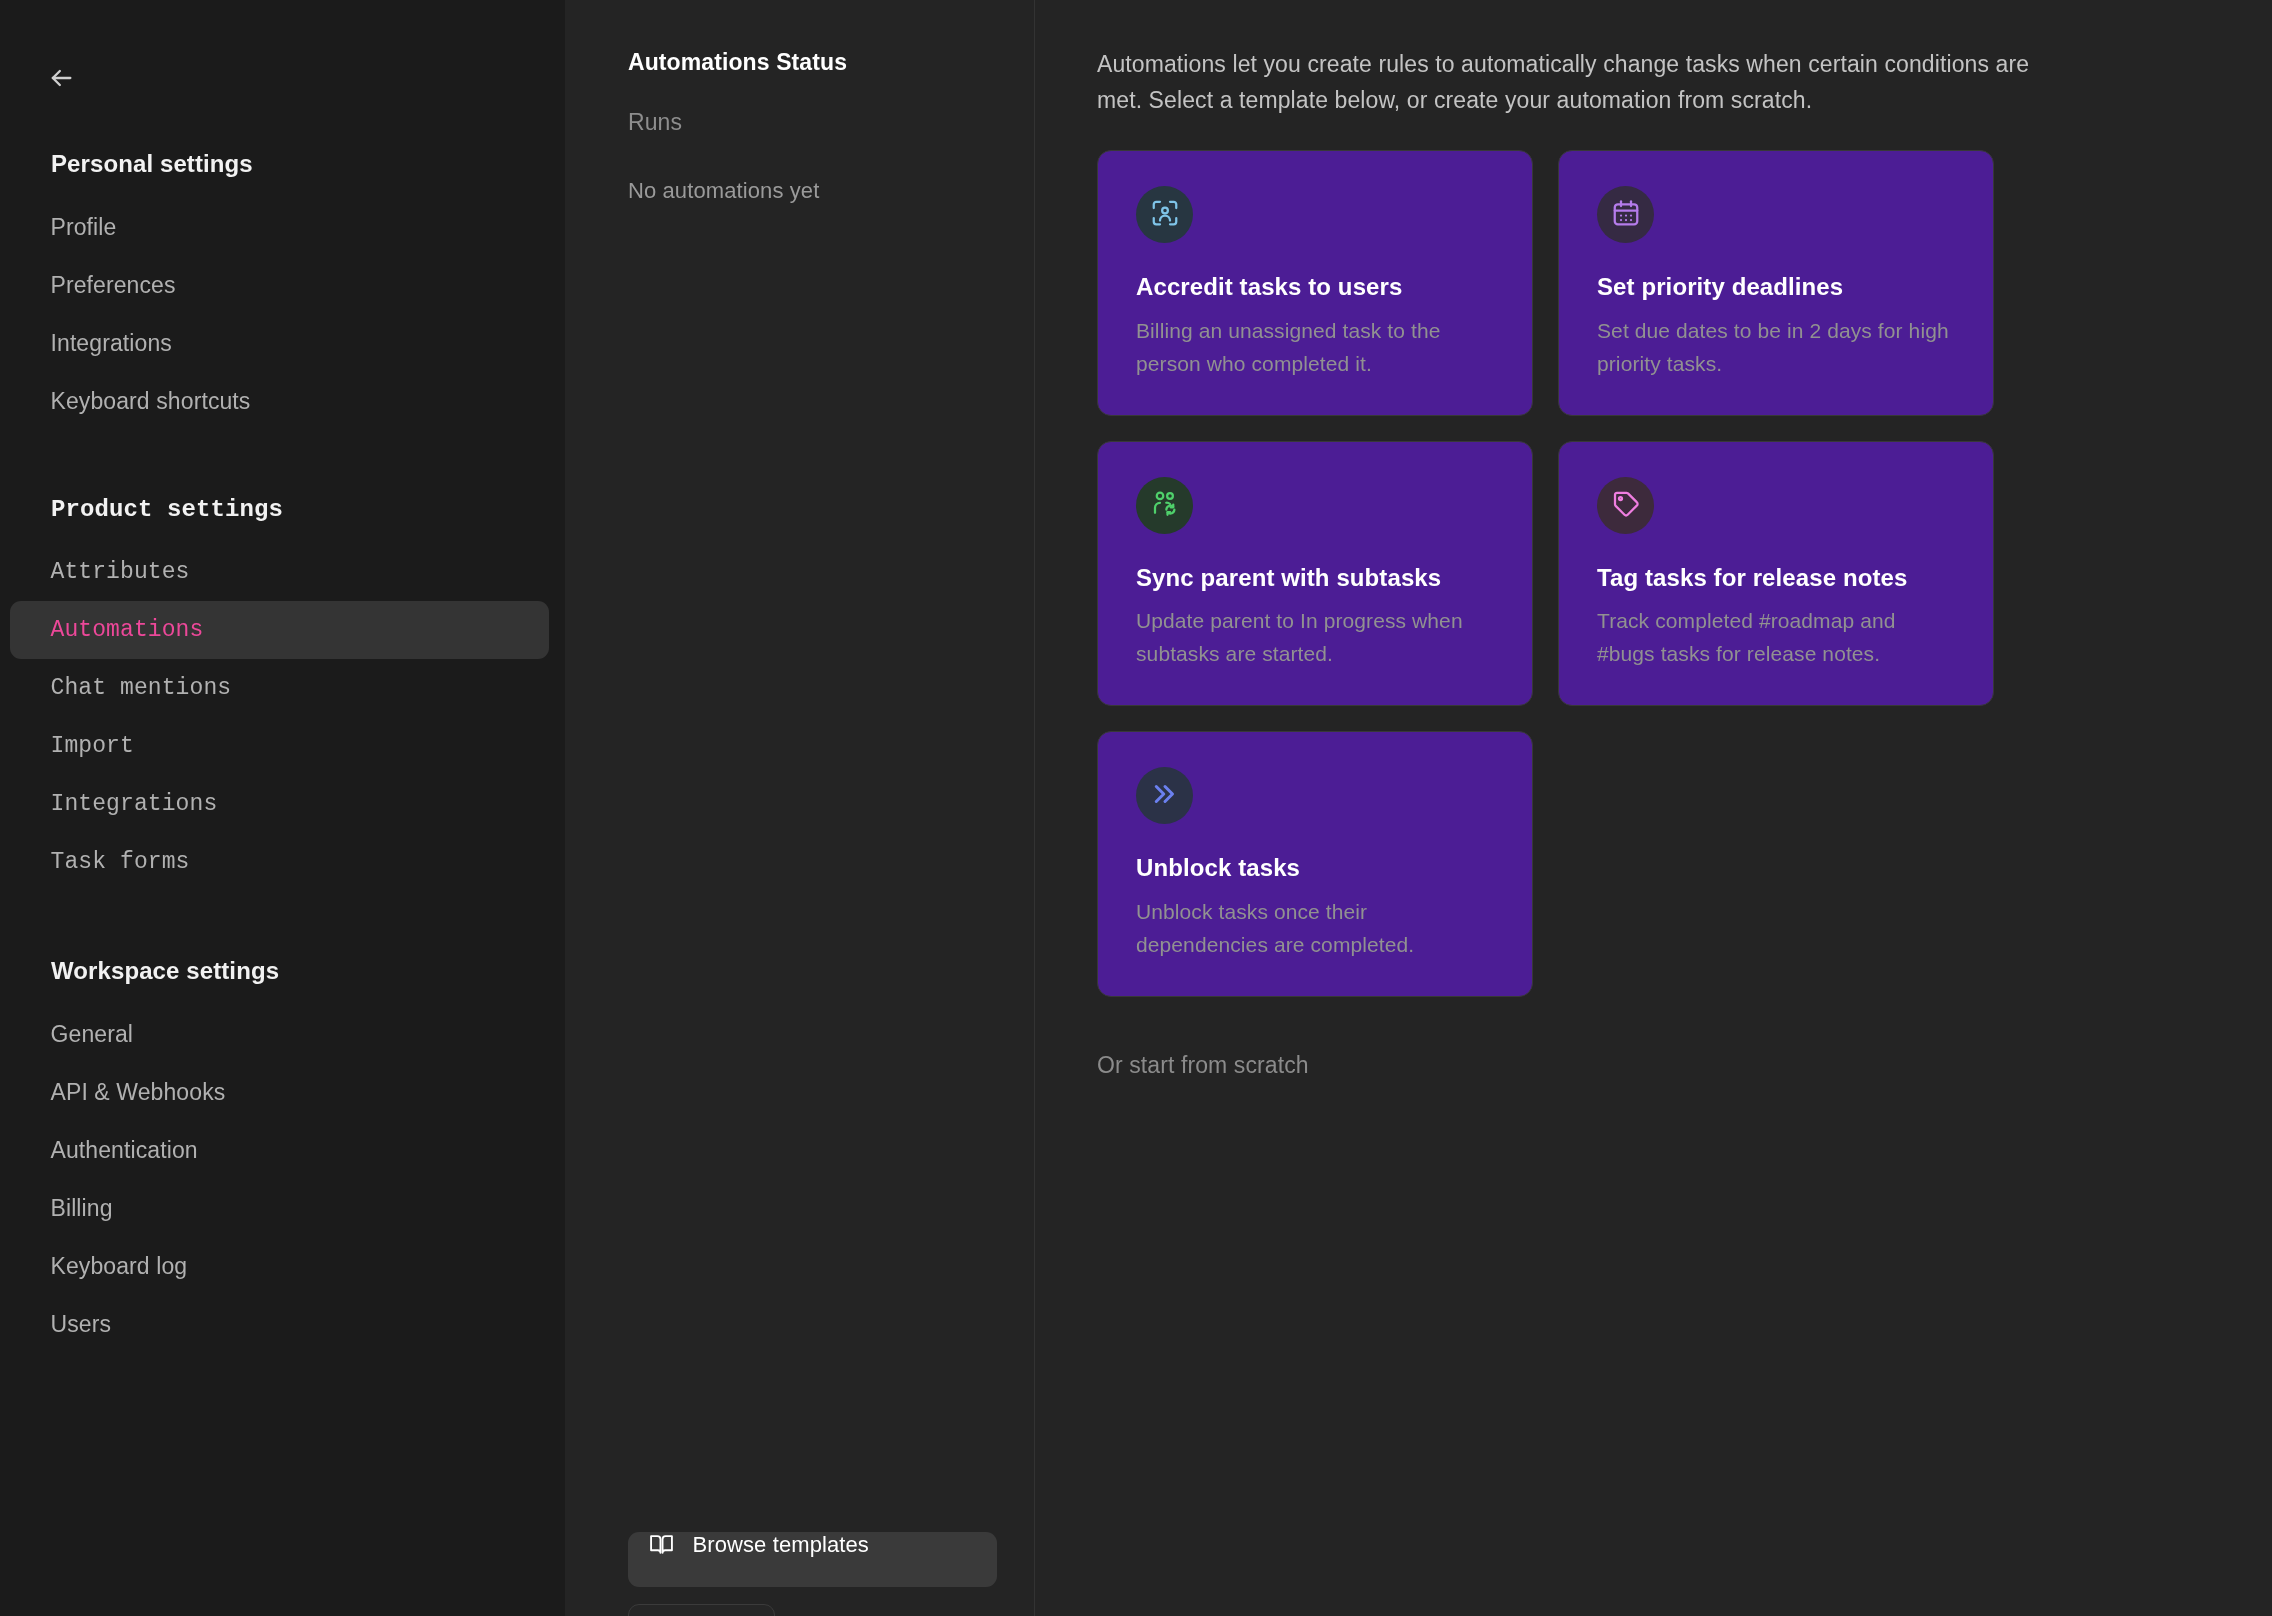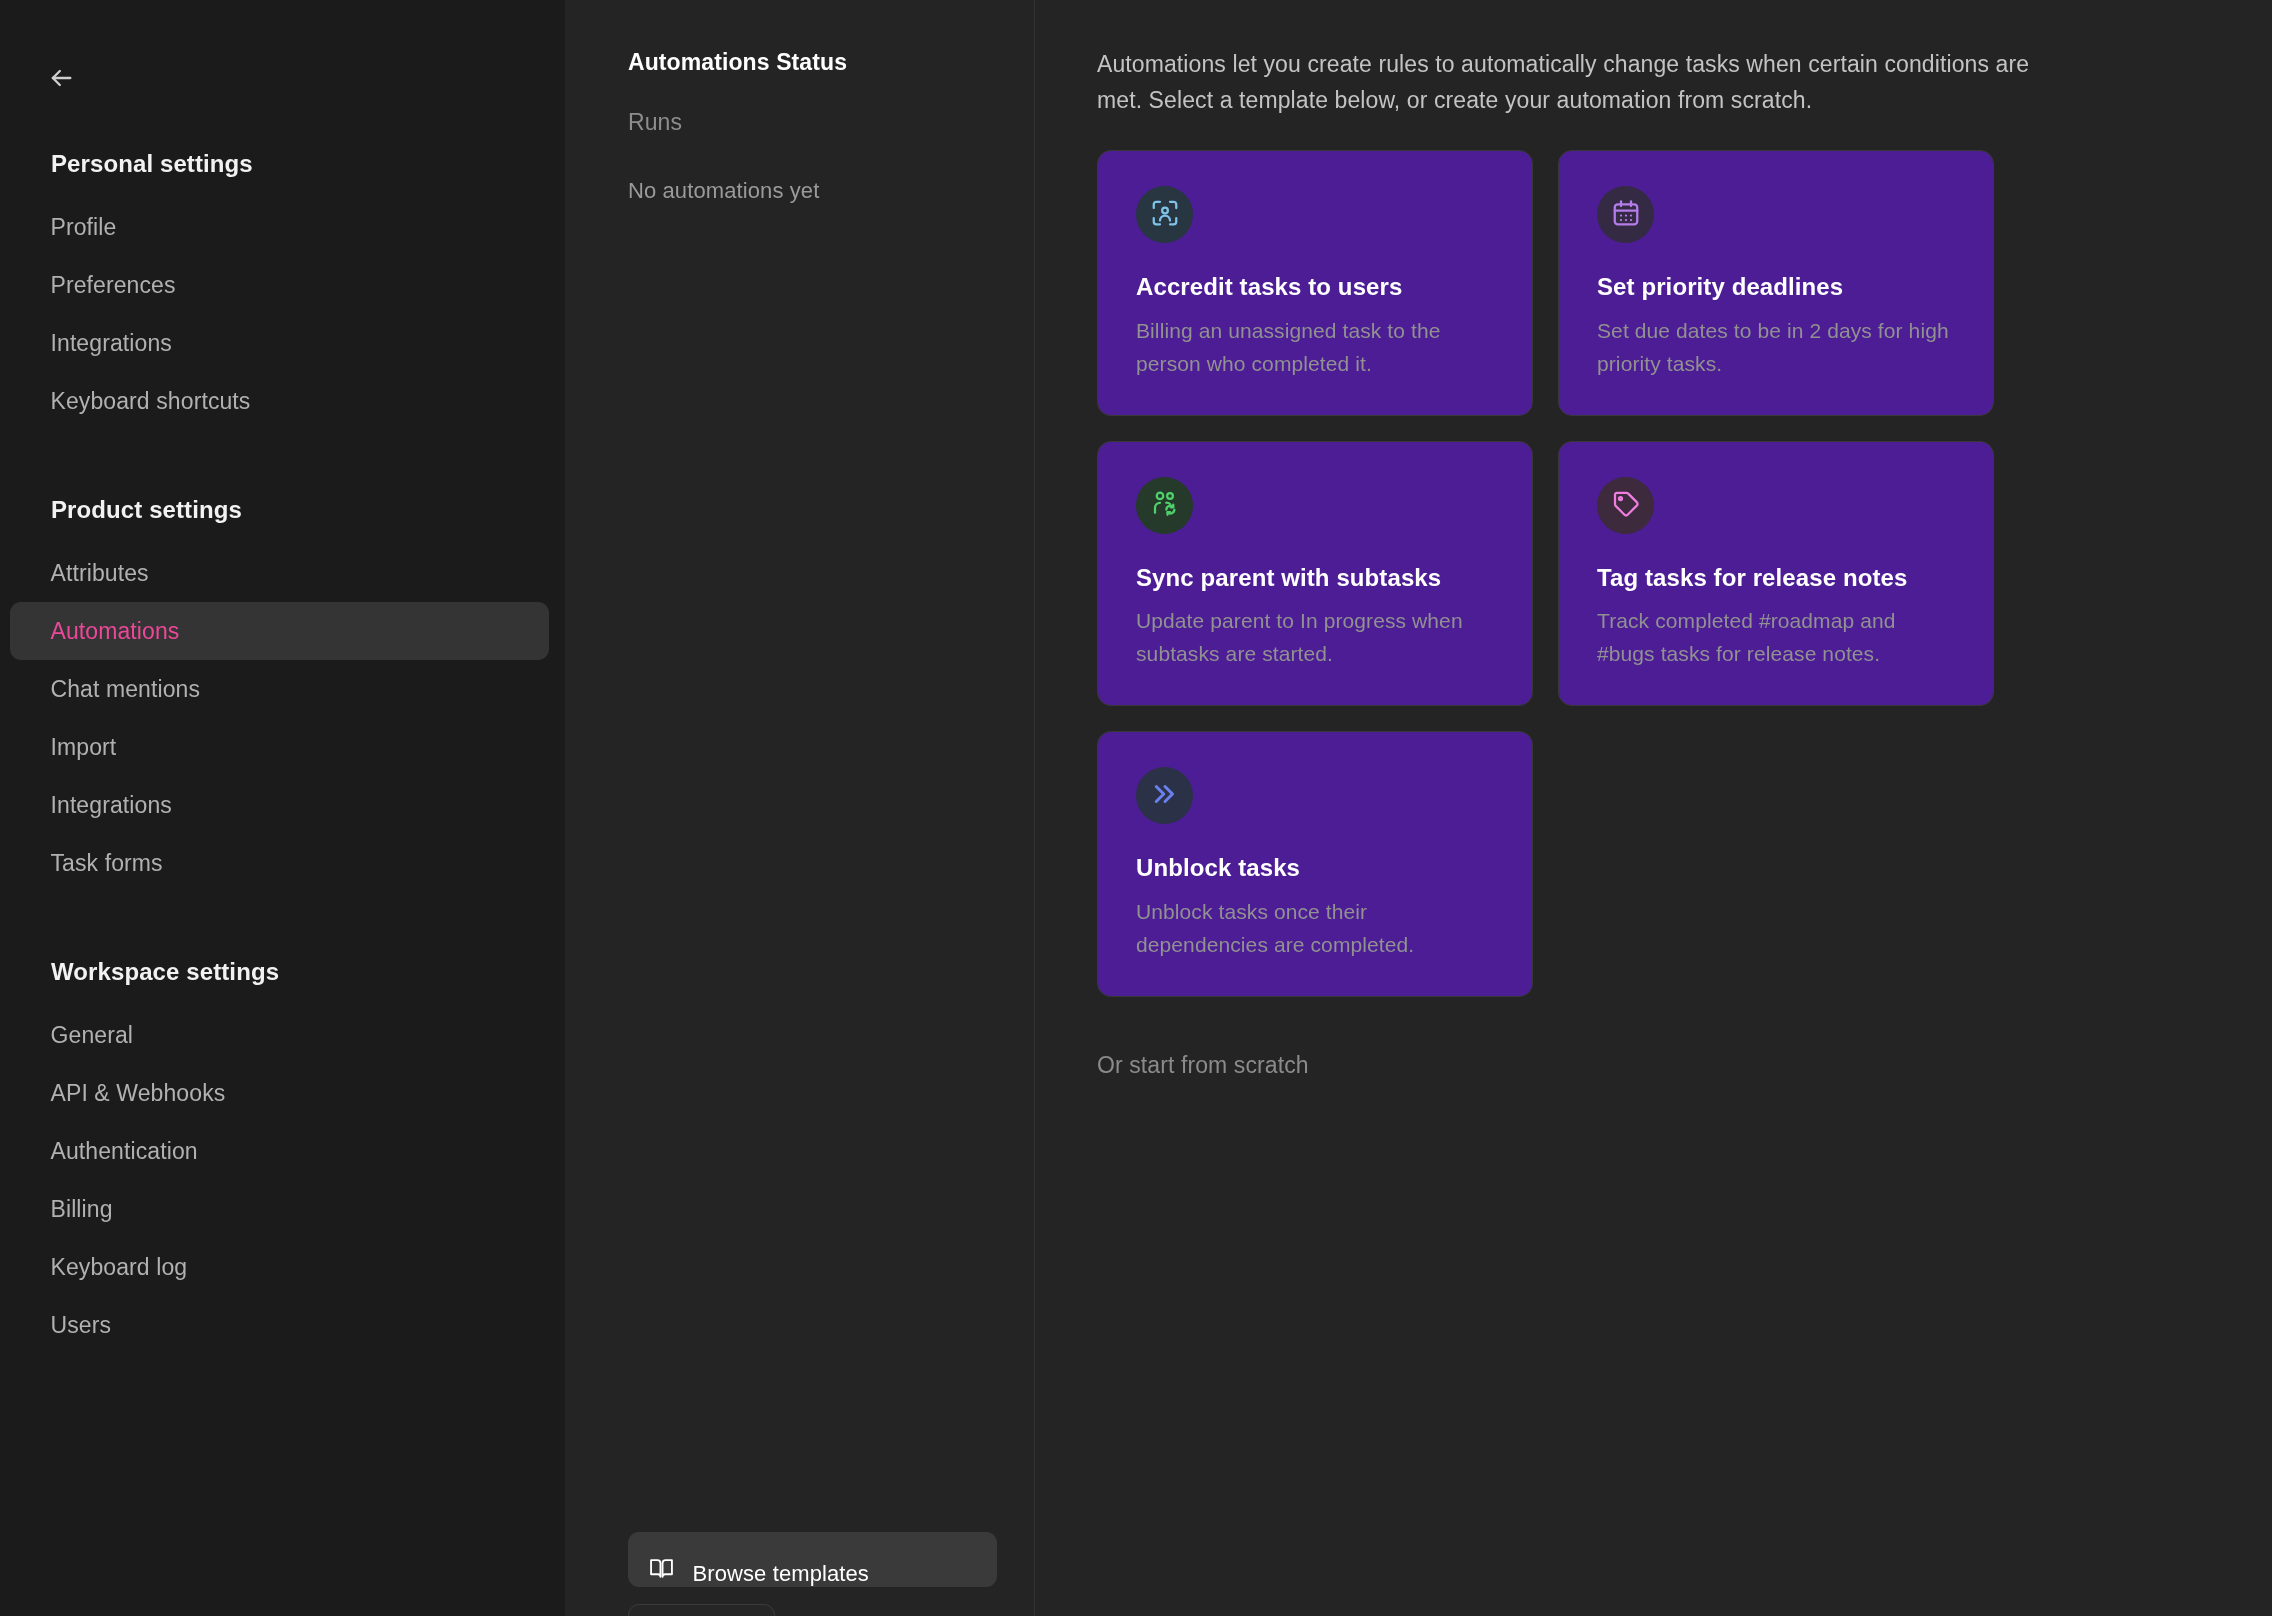--- a/index.html
+++ b/index.html
@@ -26,21 +26,21 @@
   .back-btn {
     width: 57px; height: 57px;
     margin-left: 32px;
     display: flex; align-items: center; justify-content: center;
     border-radius: 8px;
     cursor: pointer;
   }
   .back-btn svg { display: block; }
 
   .nav-group { margin-top: 44px; }
-  .nav-group.g2 { margin-top: 65px; }
+  .nav-group.g2 { margin-top: 65px; font-family: Liberation Mono, monospace; }
   .nav-group.g3 { margin-top: 66px; }
   .group-title {
     font-size: 24px;
     font-weight: 700;
     color: #f2f2f2;
     padding-left: 51px;
     letter-spacing: 0.1px;
     margin-bottom: 20.5px;
   }
   .nav-item {
@@ -98,21 +98,21 @@
     left: 0; right: 0;
     bottom: 0;
     padding: 0 0 0 63px;
   }
   .browse-btn {
     width: 369px;
     height: 55px;
     background: #3a3a3a;
     border-radius: 11px;
     display: flex;
-    align-items: flex-end;
+    align-items: flex-start;
     gap: 19px;
     padding-left: 20.5px;
     color: #ffffff;
     font-size: 22px;
     cursor: pointer;
     margin-bottom: 17.4px;
     letter-spacing: 0.1px;
   }
   .ghost-btn {
     width: 147px;

